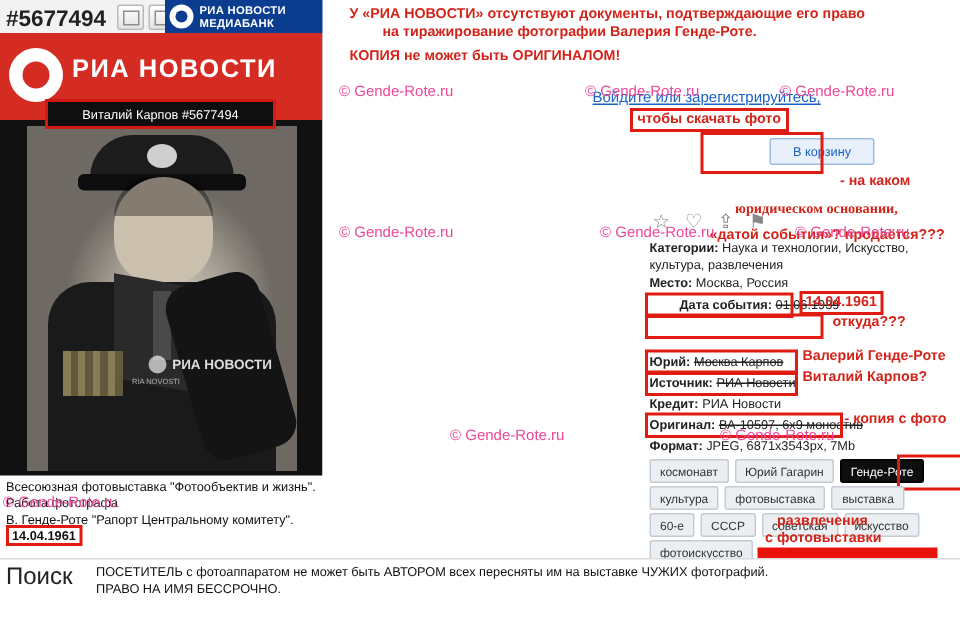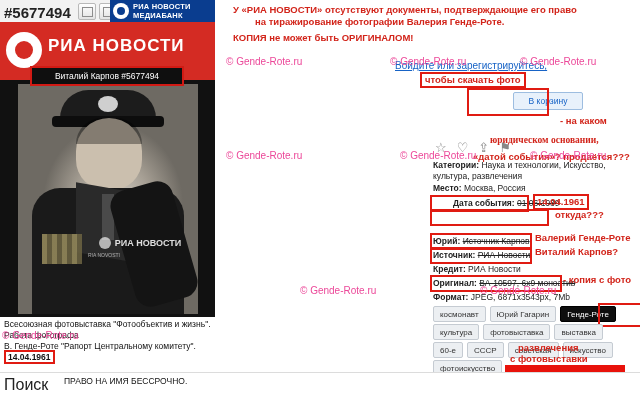--- a/index.html
+++ b/index.html
@@ -188,21 +188,21 @@
       <span style="text-decoration:line-through;">01.06.1939</span>
     </div>
     <div class="annot-box" style="position:absolute;left:215px;top:195px;width:95px;height:13px;"></div>
     <div class="annot annot-box" style="left:318px;top:194px;padding:0 2px;">14.04.1961</div>
 
     <div class="annot-box" style="position:absolute;left:215px;top:209px;width:115px;height:13px;"></div>
     <div class="annot" style="left:340px;top:209px;">откуда???</div>
 
     <div class="meta" style="top:236px;">
       <b>Юрий:</b>
-      <span style="text-decoration:line-through;">Источник Карпов</span>
+      <span style="text-decoration:line-through;">Москва Карпов</span>
     </div>
     <div class="annot-box" style="position:absolute;left:215px;top:233px;width:98px;height:13px;"></div>
     <div class="annot" style="left:320px;top:232px;">Валерий Генде-Роте</div>
 
     <div class="meta" style="top:250px;">
       <b>Источник:</b>
       <span style="text-decoration:line-through;">РИА Новости</span>
     </div>
     <div class="annot-box" style="position:absolute;left:215px;top:247px;width:98px;height:13px;"></div>
     <div class="annot" style="left:320px;top:246px;">Виталий Карпов?</div>
@@ -249,20 +249,21 @@
     </div>
 
     <div class="annot" style="left:303px;top:342px;">развлечения</div>
     <div class="annot" style="left:295px;top:353px;">с фотовыставки</div>
     <div class="redblock" style="left:290px;top:365px;width:120px;height:20px;"></div>
   </div>
 
   <div class="bottombar"></div>
   <div class="search">Поиск</div>
   <div class="bottomnote annot" style="color:#111;font-weight:normal;">
+    <div>ПОСЕТИТЕЛЬ с фотоаппаратом не может быть АВТОРОМ всех пересняты им на выставке ЧУЖИХ фотографий.</div>
     <div>ПРАВО НА ИМЯ БЕССРОЧНО.</div>
   </div>
 
   <div class="wmdiag" style="left:226px;top:56px;">© Gende-Rote.ru</div>
   <div class="wmdiag" style="left:390px;top:56px;">© Gende-Rote.ru</div>
   <div class="wmdiag" style="left:520px;top:56px;">© Gende-Rote.ru</div>
   <div class="wmdiag" style="left:226px;top:150px;">© Gende-Rote.ru</div>
   <div class="wmdiag" style="left:400px;top:150px;">© Gende-Rote.ru</div>
   <div class="wmdiag" style="left:530px;top:150px;">© Gende-Rote.ru</div>
   <div class="wmdiag" style="left:2px;top:330px;">© Gende-Rote.ru</div>

